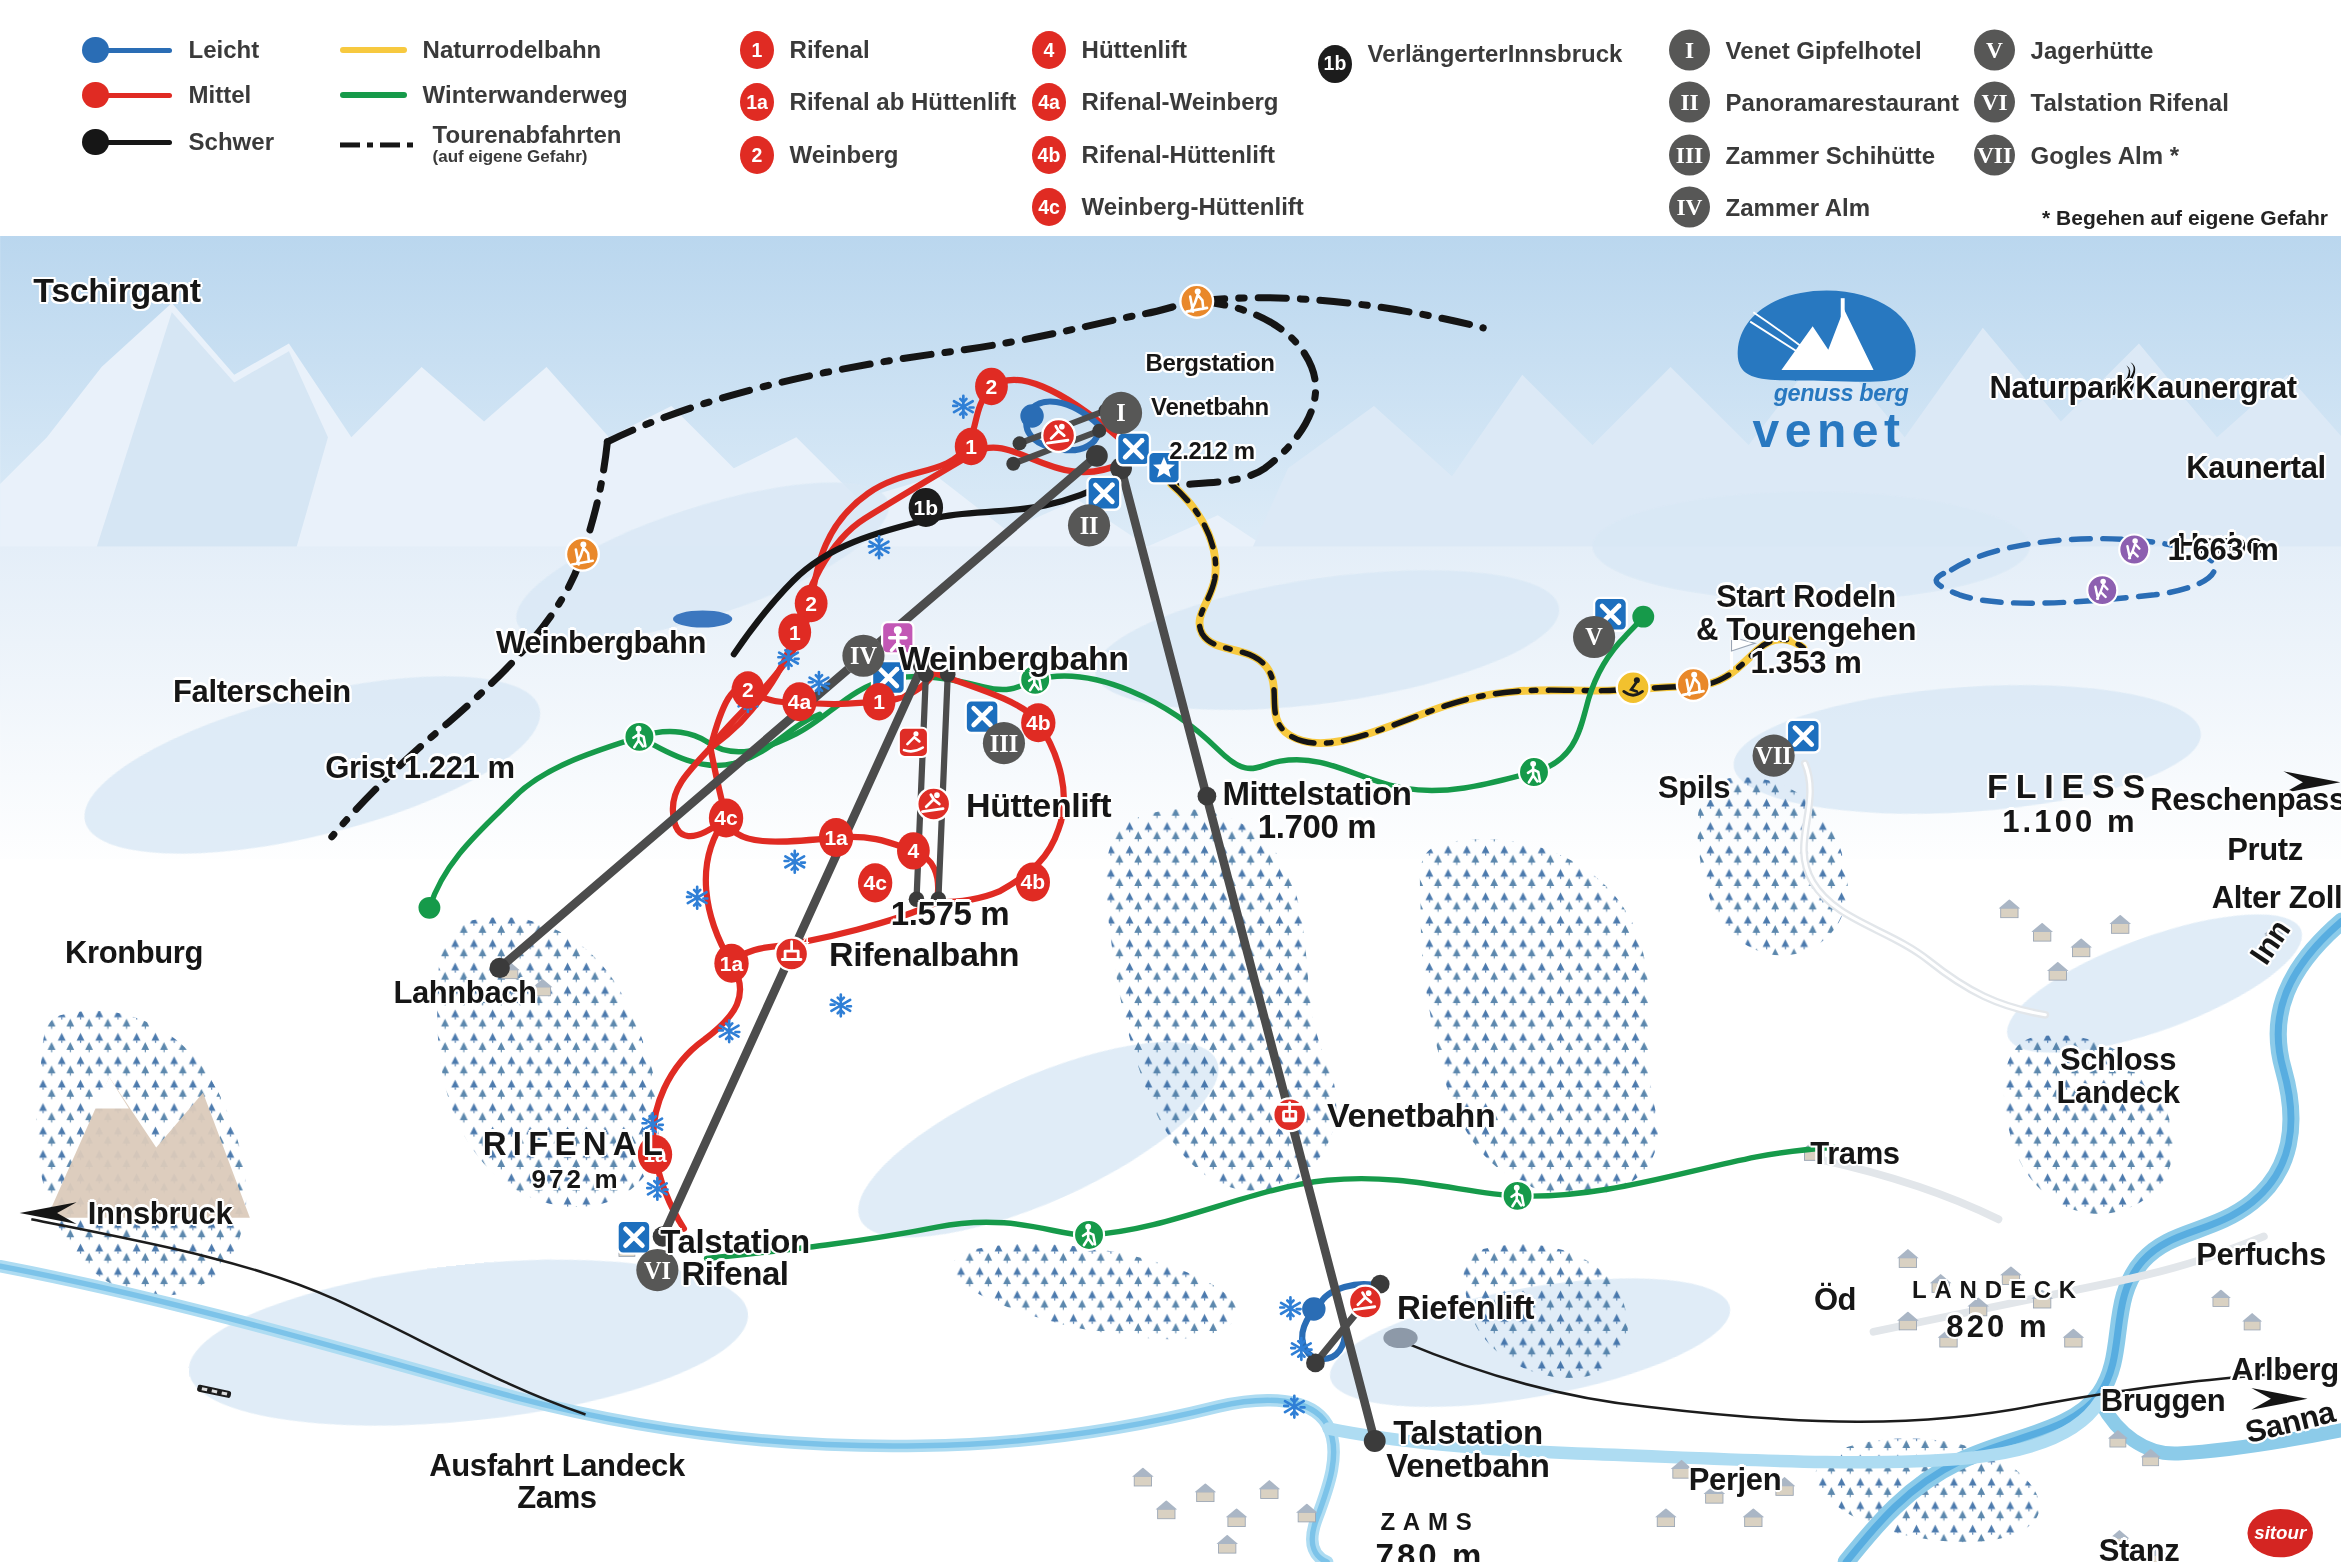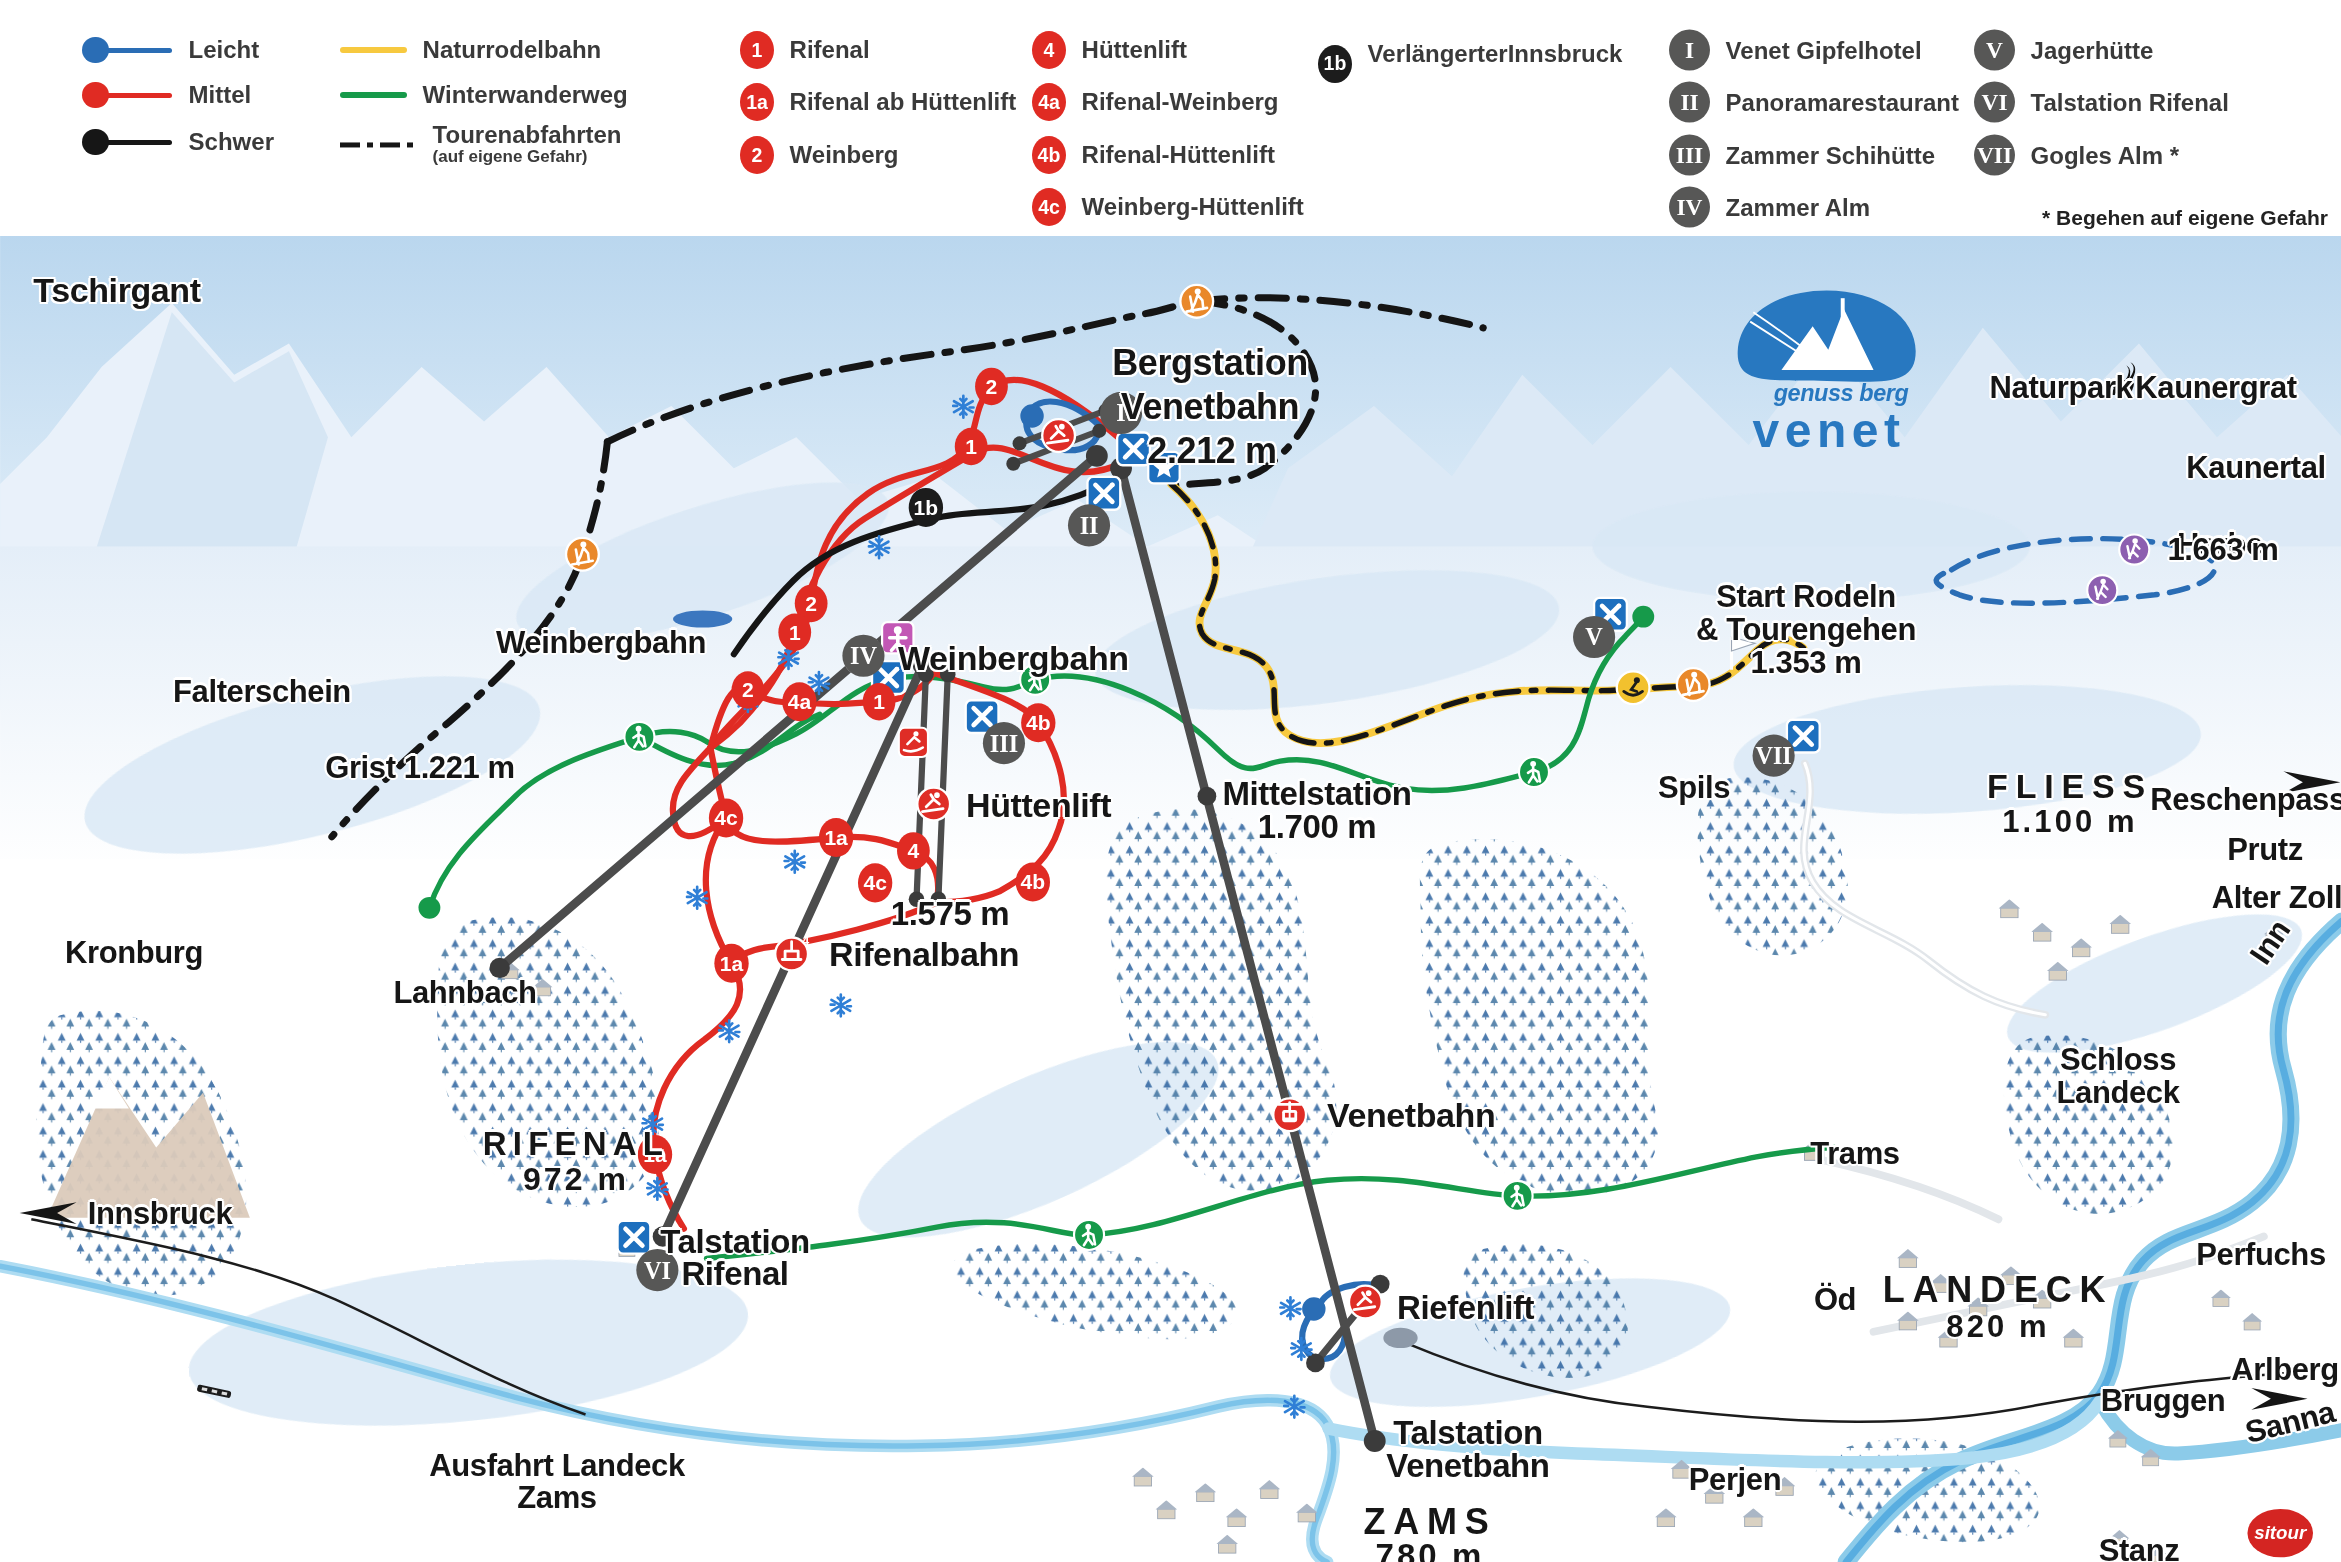--- a/index.html
+++ b/index.html
@@ -6,21 +6,21 @@
   .stage{position:relative;width:2342px;height:1562px;overflow:hidden;background:#fff;
          font-family:"Liberation Sans",sans-serif;}
   #mapsvg{position:absolute;left:0;top:0;}
   .layer{position:absolute;left:0;top:0;width:2342px;height:1562px;pointer-events:none;}
   
   .lbl{position:absolute;font-weight:bold;color:#161616;white-space:nowrap;line-height:1;
        transform:translate(-50%,-50%);letter-spacing:-0.4px;
        text-shadow:-1.6px -1.6px 0 #fff,1.6px -1.6px 0 #fff,-1.6px 1.6px 0 #fff,1.6px 1.6px 0 #fff,
                    0 -2.3px 0 #fff,0 2.3px 0 #fff,-2.3px 0 0 #fff,2.3px 0 0 #fff;}
   .la{transform:translate(0,-50%);}
-  .s38{font-size:32px}.s40{font-size:31px}.s42{font-size:33px}.s44{font-size:34px}.s46{font-size:36px}
+  .s38{font-size:26px}.s40{font-size:31px}.s42{font-size:33px}.s44{font-size:34px}.s46{font-size:24px}
   .ls4{letter-spacing:3.1px}.ls8{letter-spacing:6.2px}.ls10{letter-spacing:7.8px}
   .rot55{transform:translate(-50%,-50%) rotate(-56deg);}
   .rot14{transform:translate(-50%,-50%) rotate(-14deg);}
   .blue{color:#2878c0;text-shadow:none;}
   .it{font-style:italic;}
   
   .legend{position:absolute;left:0;top:0;width:2342px;height:236px;background:#fff;z-index:6;}
   .lg-item{position:absolute;display:flex;align-items:center;gap:15.6px;transform:translateY(-50%);}
   .lg-label{font-weight:bold;font-size:24px;color:#3a3a3a;white-space:nowrap;}
   .lg-sub{font-weight:bold;font-size:17px;color:#3a3a3a;white-space:nowrap;}

